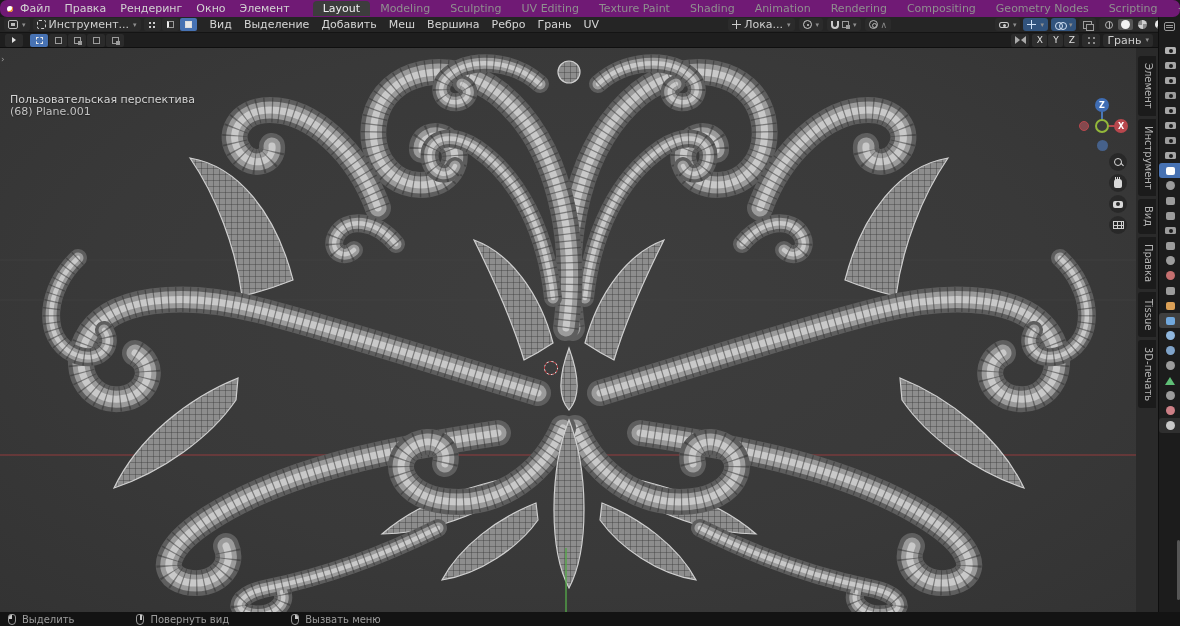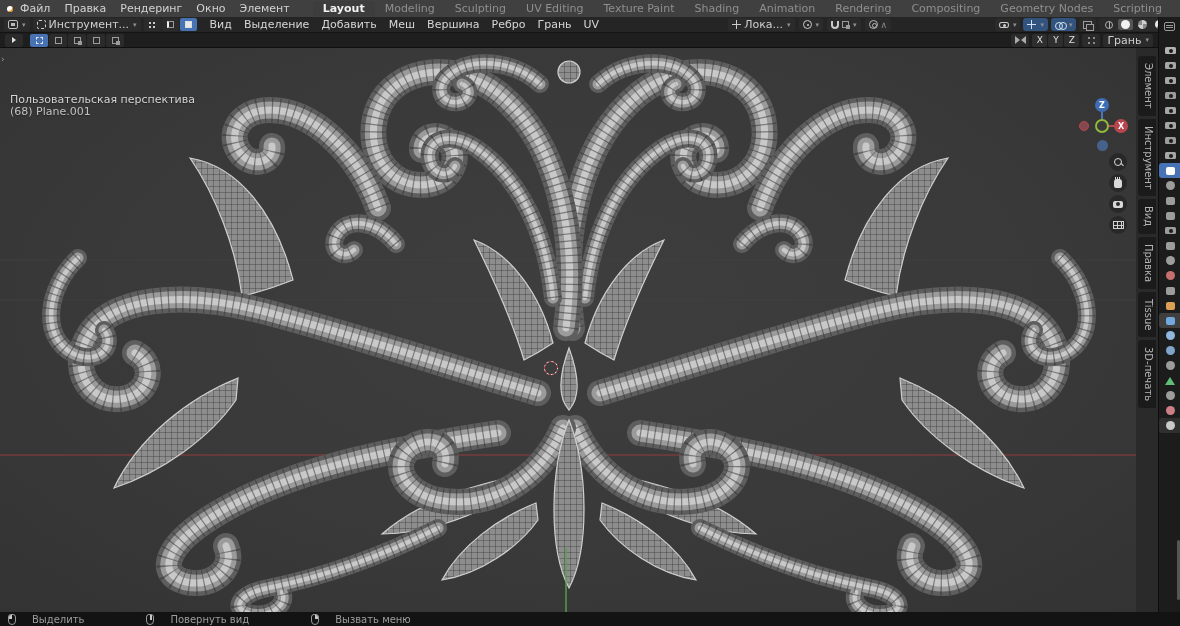--- a/index.html
+++ b/index.html
@@ -3,28 +3,28 @@
 <meta charset="utf-8">
 <style>
   * { margin:0; padding:0; box-sizing:border-box; }
   html,body { width:1180px; height:626px; overflow:hidden; background:#111;
     font-family:"DejaVu Sans", sans-serif; font-size:11px; color:#cfcfcf;
     -webkit-font-smoothing:antialiased; }
   #app { position:relative; width:1180px; height:626px; background:#1b1b1b; }
 
   
   #topbar { position:absolute; left:0; top:0; width:1180px; height:17px;
-    background:#404040; display:flex; align-items:center; gap:2px; padding:0 4px; }
+    background:#701a75; display:flex; align-items:center; gap:2px; padding:0 4px;border-radius:7px; }
   .logo { width:15px; height:12px; border-radius:3px; background:#e87d0d; position:relative; margin-right:3px; }
   .logo::after { content:""; position:absolute; left:3px; top:3px; width:6px; height:6px;
     border-radius:50%; background:#fff; box-shadow:inset -1px -1px 0 #e87d0d; }
   .menu-item { padding:1px 7px; color:#d2d2d2; border-radius:3px; white-space:nowrap; }
   .tabs { display:flex; margin-left:14px; }
   .tab { padding:1px 10px; color:#8f8f8f; border-radius:4px 4px 0 0; white-space:nowrap; }
-  .tab.active { background:#3d3d3d; color:#f1f1f1;font-weight:bold; }
+  .tab.active { background:#3d3d3d; color:#f1f1f1; }
   .caret { color:#8f8f8f; font-size:7px; margin-left:1px; }
 
   
   #header2 { position:absolute; left:0; top:17px; width:1180px; height:16px;
     background:#252525; display:flex; align-items:center; gap:3px; padding:0 4px; border-bottom:1px solid #141414; }
   .chip { display:flex; align-items:center; gap:3px; background:#2b2b2b; border-radius:3px;
     height:13px; padding:0 4px; white-space:nowrap; }
   .chip.blue { background:#31537d; }
   .ed-icon { width:10px; height:9px; border:1px solid #bbb; border-radius:2px; position:relative; }
   .ed-icon::after { content:""; position:absolute; left:2px; top:2px; width:4px; height:3px; background:#bbb; }
@@ -152,21 +152,21 @@
   .sh-circle .pi { width:9px; height:9px; border-radius:50%; }
   .sh-triangle .pi { width:0; height:0; background:none !important;
     border-left:5px solid transparent; border-right:5px solid transparent; border-bottom:8px solid var(--c); }
   .sh-camera .pi { width:11px; height:7px; border-radius:1.5px; position:relative; }
   .sh-camera .pi::after { content:""; position:absolute; left:4px; top:1.5px; width:4px; height:4px; border-radius:50%; background:#1c1c1c; }
   #props-scroll { position:absolute; left:18px; top:523px; width:3px; height:60px; background:#565656; border-radius:2px; }
 
   
   #statusbar { position:absolute; left:0; top:612px; width:1180px; height:14px; background:#131313;
     display:flex; align-items:center; color:#9d9d9d; font-size:10px; padding:0 8px; }
-  .hint { display:flex; align-items:center; gap:16px; margin-right:62px; }
+  .hint { display:flex; align-items:center; gap:6px; margin-right:62px; }
   .mouse { width:8px; height:11px; border:1px solid #9a9a9a; border-radius:3px 3px 4px 4px; position:relative; }
   .mouse::before { content:""; position:absolute; background:#c9c9c9; }
   .mb-left::before  { left:0; top:0; width:3px; height:4px; border-radius:2px 0 0 0; }
   .mb-middle::before{ left:2.5px; top:0; width:2px; height:5px; }
   .mb-right::before { right:0; top:0; width:3px; height:4px; border-radius:0 2px 0 0; }
   #status-info { margin-left:auto; color:#a8a8a8; white-space:nowrap; }
 </style>
 </head>
 <body>
 

